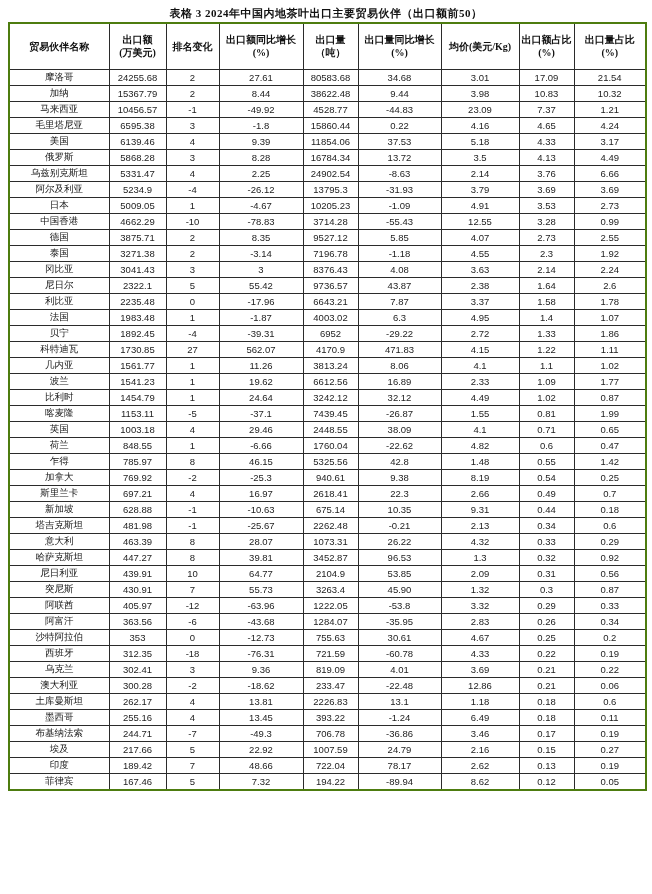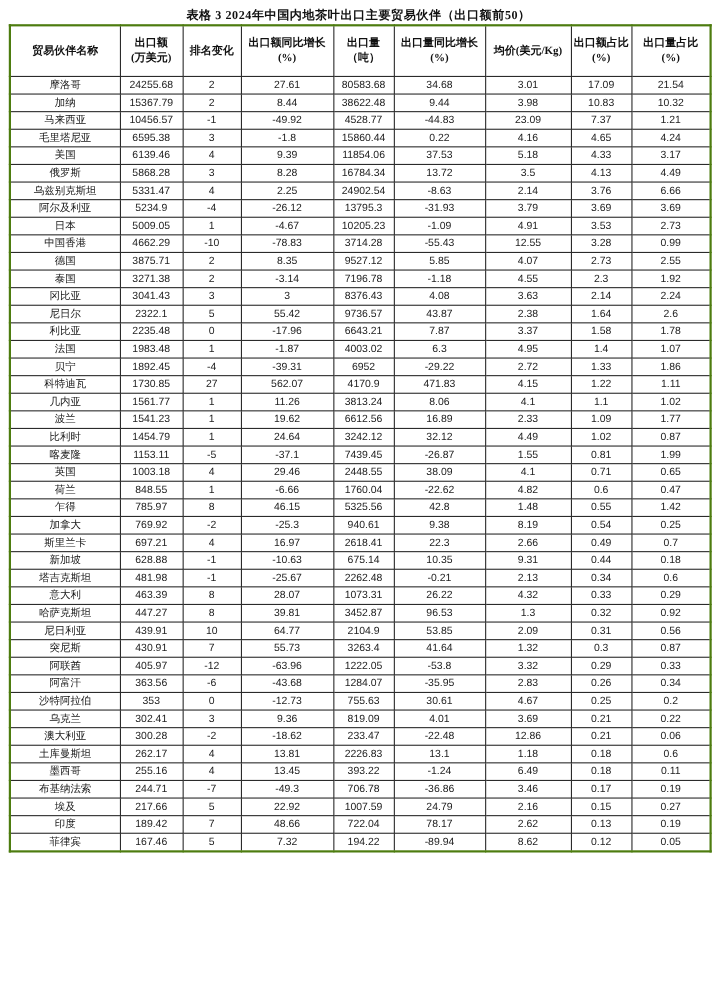--- a/index.html
+++ b/index.html
@@ -45,21 +45,21 @@
   }
   table.trade-table td {
     font-size: 9.5px;
     height: 16px;
     line-height: 15px;
     padding: 0 1px;
     color: #222;
     white-space: nowrap;
   }
   table.trade-table td.partner {
-    font-family: Liberation Mono, monospace;
+    font-family: Liberation Serif, serif;
     color: #151515;
   }
 </style>
 </head>
 <body>
 
 <div class="page">
   <div class="doc-title">表格 3 2024年中国内地茶叶出口主要贸易伙伴（出口额前50）</div>
 
   <table class="trade-table">
@@ -445,21 +445,21 @@
           <td>2.09</td>
           <td>0.31</td>
           <td>0.56</td>
         </tr>
         <tr>
           <td class="partner">突尼斯</td>
           <td>430.91</td>
           <td>7</td>
           <td>55.73</td>
           <td>3263.4</td>
-          <td>41.64</td>
+          <td>45.90</td>
           <td>1.32</td>
           <td>0.3</td>
           <td>0.87</td>
         </tr>
         <tr>
           <td class="partner">阿联酋</td>
           <td>405.97</td>
           <td>-12</td>
           <td>-63.96</td>
           <td>1222.05</td>
@@ -484,20 +484,31 @@
           <td>353</td>
           <td>0</td>
           <td>-12.73</td>
           <td>755.63</td>
           <td>30.61</td>
           <td>4.67</td>
           <td>0.25</td>
           <td>0.2</td>
         </tr>
         <tr>
+          <td class="partner">西班牙</td>
+          <td>312.35</td>
+          <td>-18</td>
+          <td>-76.31</td>
+          <td>721.59</td>
+          <td>-60.78</td>
+          <td>4.33</td>
+          <td>0.22</td>
+          <td>0.19</td>
+        </tr>
+        <tr>
           <td class="partner">乌克兰</td>
           <td>302.41</td>
           <td>3</td>
           <td>9.36</td>
           <td>819.09</td>
           <td>4.01</td>
           <td>3.69</td>
           <td>0.21</td>
           <td>0.22</td>
         </tr>

